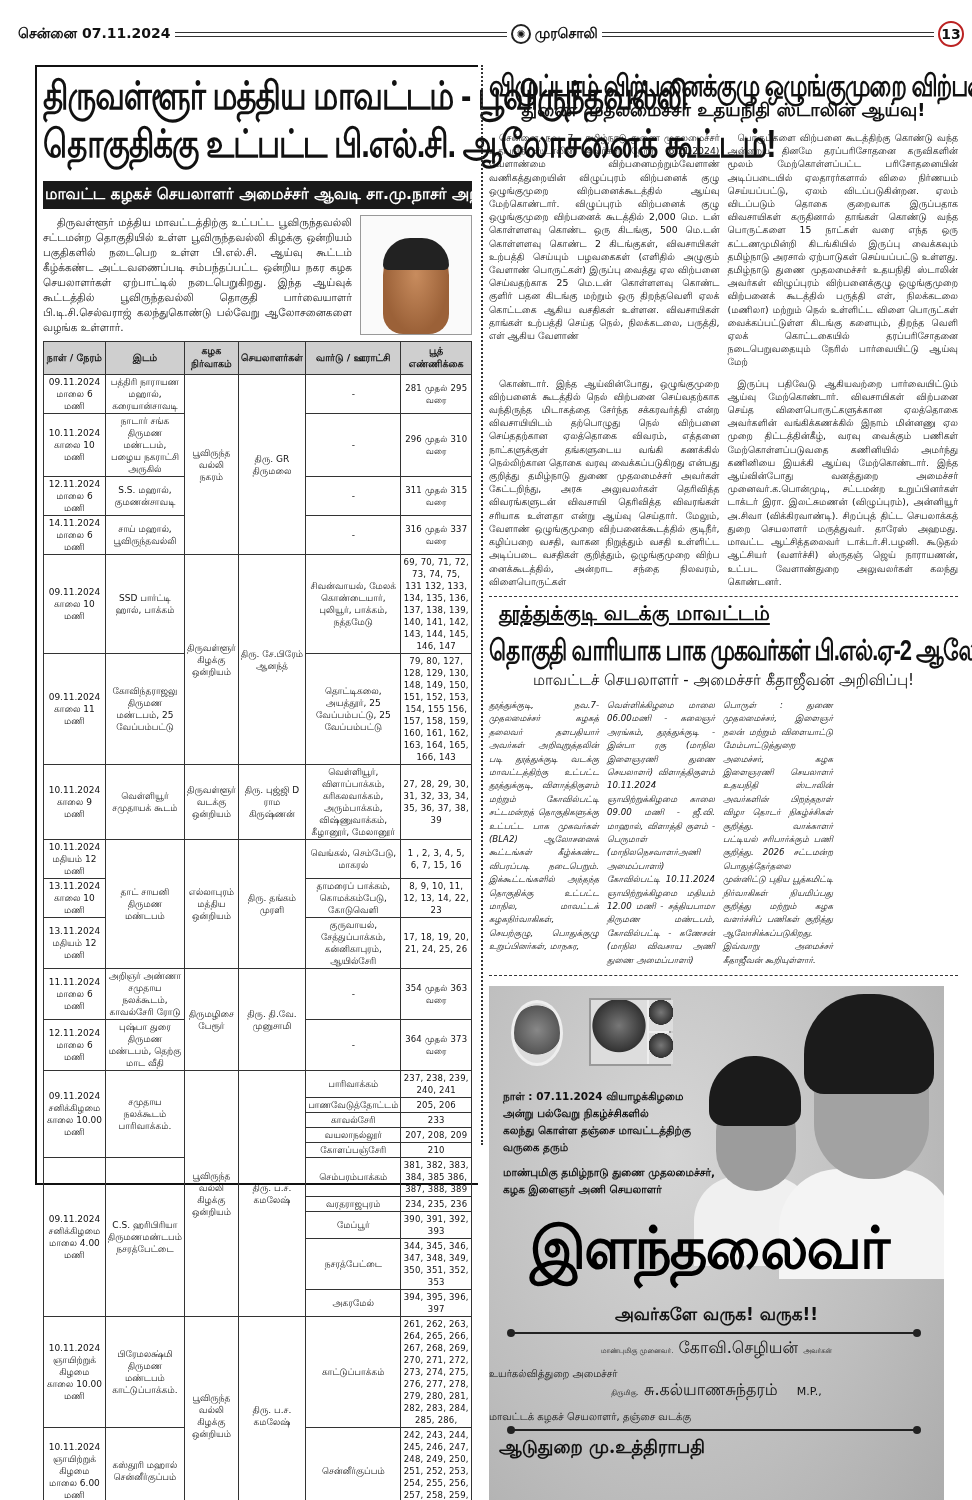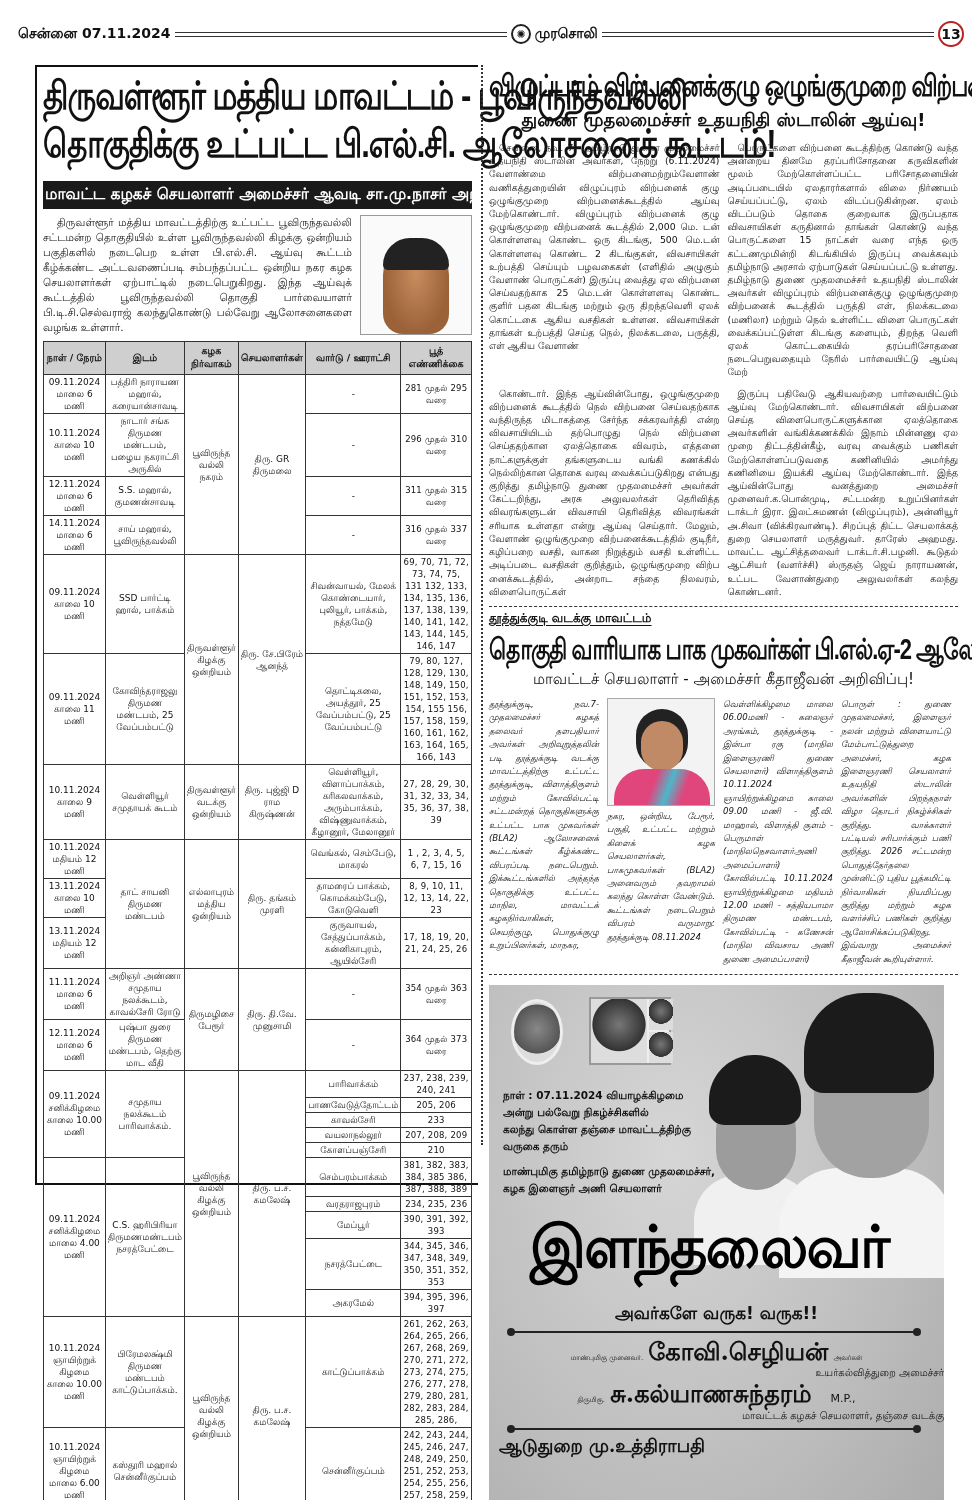--- a/index.html
+++ b/index.html
@@ -27,25 +27,25 @@
   .photo-box .head::before { content: ""; position: absolute; left: 0; right: 0; top: -4px; height: 32px; border-radius: 33px 33px 6px 6px; background: #222; }
 
   table.sched { width: 100%; border-collapse: collapse; margin-top: 6px; font-size: 9px; text-align: center; }
   table.sched th { background: #cfcfcf; border: 1px solid #333; font-weight: bold; padding: 3px 2px; font-size: 9.5px; }
   table.sched td { border: 1px solid #333; padding: 1px 2px; line-height: 12px; vertical-align: middle; }
   table.sched td.num { font-size: 8.5px; letter-spacing: 0.2px; }
 
   
   .right { position: absolute; left: 481px; top: 65px; width: 477px; height: 1080px; border-left: 2px dotted #333; padding-left: 6px; }
   .r-head1 { font-family: "Liberation Sans", sans-serif; font-weight: 900; font-size: 23px; letter-spacing: -1px; white-space: nowrap; transform: scaleY(1.3); transform-origin: top; line-height: 28px; margin-top: 2px; }
-  .r-sub1 { font-size: 18px; font-weight: bold; text-align: center; margin-top: 14px; white-space: nowrap; }
+  .r-sub1 { font-size: 18px; font-weight: bold; text-align: center; margin-top: 4px; white-space: nowrap; }
   .cols4 { display: grid; grid-template-columns: repeat(2, 1fr); gap: 8px; margin-top: 8px; font-size: 9.3px; line-height: 13.2px; text-align: justify; }
   .cols4 p { text-indent: 10px; }
   .dash-rule { border-top: 1.5px dashed #333; margin: 8px 0 4px; }
-  .kicker { font-size: 12px; font-weight: bold; text-decoration: underline; text-underline-offset: 3px; padding-bottom: 2px; }
+  .kicker { font-size: 20px; font-weight: bold; text-decoration: underline; text-underline-offset: 3px; padding-bottom: 2px; margin-left: 10px; }
   .r-head2 { font-family: "Liberation Sans", sans-serif; font-weight: 900; font-size: 22px; letter-spacing: -1px; white-space: nowrap; transform: scaleY(1.3); transform-origin: top; line-height: 28px; margin-top: 4px; }
   .r-sub2 { font-size: 15px; text-align: center; margin-top: 10px; white-space: nowrap; }
   .art2 { display: grid; grid-template-columns: 110px 108px 110px 110px; gap: 8px; margin-top: 8px; font-size: 8.6px; line-height: 13.4px; font-style: italic; text-align: justify; }
   .art2 .photo2 { width: 108px; height: 108px; border: 1px solid #aaa; background: #f3f3f3; position: relative; overflow: hidden; margin-bottom: 4px; }
   .photo2 .hair { position: absolute; left: 28px; top: 10px; width: 52px; height: 60px; border-radius: 26px; background: #222; }
   .photo2 .face { position: absolute; left: 33px; top: 22px; width: 42px; height: 50px; border-radius: 21px; background: #c08a66; }
   .photo2 .saree { position: absolute; left: 6px; top: 70px; width: 96px; height: 44px; border-radius: 30px 30px 0 0; background: linear-gradient(110deg, #e0467c 40%, #4fb6c9 55%, #e0467c 70%); }
 
   
   .ad { margin-top: 10px; width: 455px; height: 560px; background: radial-gradient(ellipse at 40% 30%, #d6d6d6 0%, #bdbdbd 60%, #a9a9a9 100%); position: relative; overflow: hidden; }
@@ -62,24 +62,24 @@
   .ad .small-face .shirt { position: absolute; left: -10px; top: 120px; width: 120px; height: 90px; border-radius: 45px 45px 0 0; background: #f0f0f0; }
   .ad .invite { position: absolute; left: 14px; top: 102px; font-size: 10.5px; font-weight: bold; line-height: 17px; }
   .ad .invite .gap { height: 8px; }
   .ad .title { position: absolute; left: 10px; top: 228px; width: 420px; text-align: center; font-family: "DejaVu Serif", serif; font-weight: 900; font-size: 58px; letter-spacing: -2px; color: #000; }
   .ad .welcome { position: absolute; left: 0; width: 455px; top: 318px; text-align: center; font-size: 17px; font-weight: 900; }
   .ad .divider { position: absolute; left: 20px; width: 410px; height: 2px; background: #222; }
   .ad .divider::before, .ad .divider::after { content: ""; position: absolute; top: -3px; width: 8px; height: 8px; border-radius: 50%; background: #222; }
   .ad .divider::before { left: -2px; } .ad .divider::after { right: -2px; }
   .ad .nm { position: absolute; left: 0; width: 455px; text-align: center; white-space: nowrap; }
   .ad .nm .pre { font-size: 7px; font-weight: normal; }
-  .ad .nm .big { font-family: "DejaVu Serif", serif; font-weight: 700; font-size: 24px; }
+  .ad .nm .big { font-family: "DejaVu Serif", serif; font-weight: 400; font-size: 16px; }
   .ad .nm .suf { font-size: 7px; }
   .ad .nm .mp { font-size: 11px; padding-left: 14px; }
-  .ad .role { position: absolute; left: 0; width: 455px; text-align: right; font-size: 10px; }
+  .ad .role { position: absolute; left: 0; width: 455px; text-align: left; font-size: 10px; }
   .ad .trio { position: absolute; left: 10px; top: 448px; width: 435px; display: flex; justify-content: space-between; }
   .ad .trio .cell .n { font-family: "Liberation Sans", sans-serif; font-weight: 900; font-size: 17px; white-space: nowrap; }
 </style>
 </head>
 <body>
 
 <div class="masthead">
   <span class="date">சென்னை 07.11.2024</span>
   <span class="rule"></span>
   <span class="logo">
@@ -277,28 +277,20 @@
     <p>இருப்பு பதிவேடு ஆகியவற்றை பார்வையிட்டும் ஆய்வு மேற்கொண்டார். விவசாயிகள் விற்பனை செய்த விளைபொருட்களுக்கான ஏலத்தொகை அவர்களின் வங்கிக்கணக்கில் இநாம் மின்னணு ஏல முறை திட்டத்தின்கீழ், வரவு வைக்கும் பணிகள் மேற்கொள்ளப்படுவதை கணினியில் அமர்ந்து கணினியை இயக்கி ஆய்வு மேற்கொண்டார். இந்த ஆய்வின்போது வனத்துறை அமைச்சர் முனைவர்.க.பொன்முடி, சட்டமன்ற உறுப்பினர்கள் டாக்டர் இரா. இலட்சுமணன் (விழுப்புரம்), அன்னியூர் அ.சிவா (விக்கிரவாண்டி). சிறப்புத் திட்ட செயலாக்கத் துறை செயலாளர் மருத்துவர். தாரேஸ் அஹமது. மாவட்ட ஆட்சித்தலைவர் டாக்டர்.சி.பழனி. கூடுதல் ஆட்சியர் (வளர்ச்சி) ஸ்ருதஞ் ஜெய் நாராயணன், உட்பட வேளாண்துறை அலுவலர்கள் கலந்து கொண்டனர்.</p>
   </div>
 
   <div class="dash-rule"></div>
 
   <div class="kicker">தூத்துக்குடி வடக்கு மாவட்டம்</div>
   <div class="r-head2">தொகுதி வாரியாக பாக முகவர்கள் பி.எல்.ஏ-2 ஆலோசனைக் கூட்டங்கள்!</div>
   <div class="r-sub2">மாவட்டச் செயலாளர் - அமைச்சர் கீதாஜீவன் அறிவிப்பு!</div>
   <div class="art2">
     <p>தூத்துக்குடி, நவ.7- முதலமைச்சர் கழகத் தலைவர் தளபதியார் அவர்கள் அறிவுறுத்தலின் படி தூத்துக்குடி வடக்கு மாவட்டத்திற்கு உட்பட்ட தூத்துக்குடி, விளாத்திகுளம் மற்றும் கோவில்பட்டி சட்டமன்றத் தொகுதிகளுக்கு உட்பட்ட பாக முகவர்கள் (BLA2) ஆலோசனைக் கூட்டங்கள் கீழ்க்கண்ட விபரப்படி நடைபெறும். இக்கூட்டங்களில் அந்தந்த தொகுதிக்கு உட்பட்ட மாநில, மாவட்டக் கழகநிர்வாகிகள், செயற்குழு, பொதுக்குழு உறுப்பினர்கள், மாநகர,</p>
-    <div>
-      <div class="photo2">
-        <div class="hair"></div>
-          <div class="face"></div>
-          <div class="saree"></div>
-      </div>
-      <p>நகர, ஒன்றிய, பேரூர், பகுதி, உட்பட்ட மற்றும் கிளைக் கழக செயலாளர்கள், பாகமுகவர்கள் (BLA2) அனைவரும் தவறாமல் கலந்து கொள்ள வேண்டும். கூட்டங்கள் நடைபெறும் விபரம் வருமாறு: தூத்துக்குடி 08.11.2024</p>
-    </div>
     <p>வெள்ளிக்கிழமை மாலை 06.00மணி - கலைஞர் அரங்கம், தூத்துக்குடி - இன்பா ரகு (மாநில இளைஞரணி துணை செயலாளர்) விளாத்திகுளம் 10.11.2024 ஞாயிற்றுக்கிழமை காலை 09.00 மணி - ஜீ.வி. மாஹால், விளாத்தி குளம் - பெருமாள் (மாநிலநெசவாளர்அணி அமைப்பாளர்) கோவில்பட்டி 10.11.2024 ஞாயிற்றுக்கிழமை மதியம் 12.00 மணி - சத்தியபாமா திருமண மண்டபம், கோவில்பட்டி - கணேசன் (மாநில விவசாய அணி துணை அமைப்பாளர்)</p>
     <p>பொருள் : துணை முதலமைச்சர், இளைஞர் நலன் மற்றும் விளையாட்டு மேம்பாட்டுத்துறை அமைச்சர், கழக இளைஞரணி செயலாளர் உதயநிதி ஸ்டாலின் அவர்களின் பிறந்தநாள் விழா தொடர் நிகழ்ச்சிகள் குறித்து. வாக்காளர் பட்டியல் சரிபார்க்கும் பணி குறித்து. 2026 சட்டமன்ற பொதுத்தேர்தலை முன்னிட்டு புதிய பூத்கமிட்டி நிர்வாகிகள் நியமிப்பது குறித்து மற்றும் கழக வளர்ச்சிப் பணிகள் குறித்து ஆலோசிக்கப்படுகிறது. இவ்வாறு அமைச்சர் கீதாஜீவன் கூறியுள்ளார்.</p>
   </div>
 
   <div class="dash-rule"></div>
 
   <div class="ad">
     <div class="portrait-oval"></div>
     <div class="portrait-box">
         <div style="grid-row:span 2"></div>

